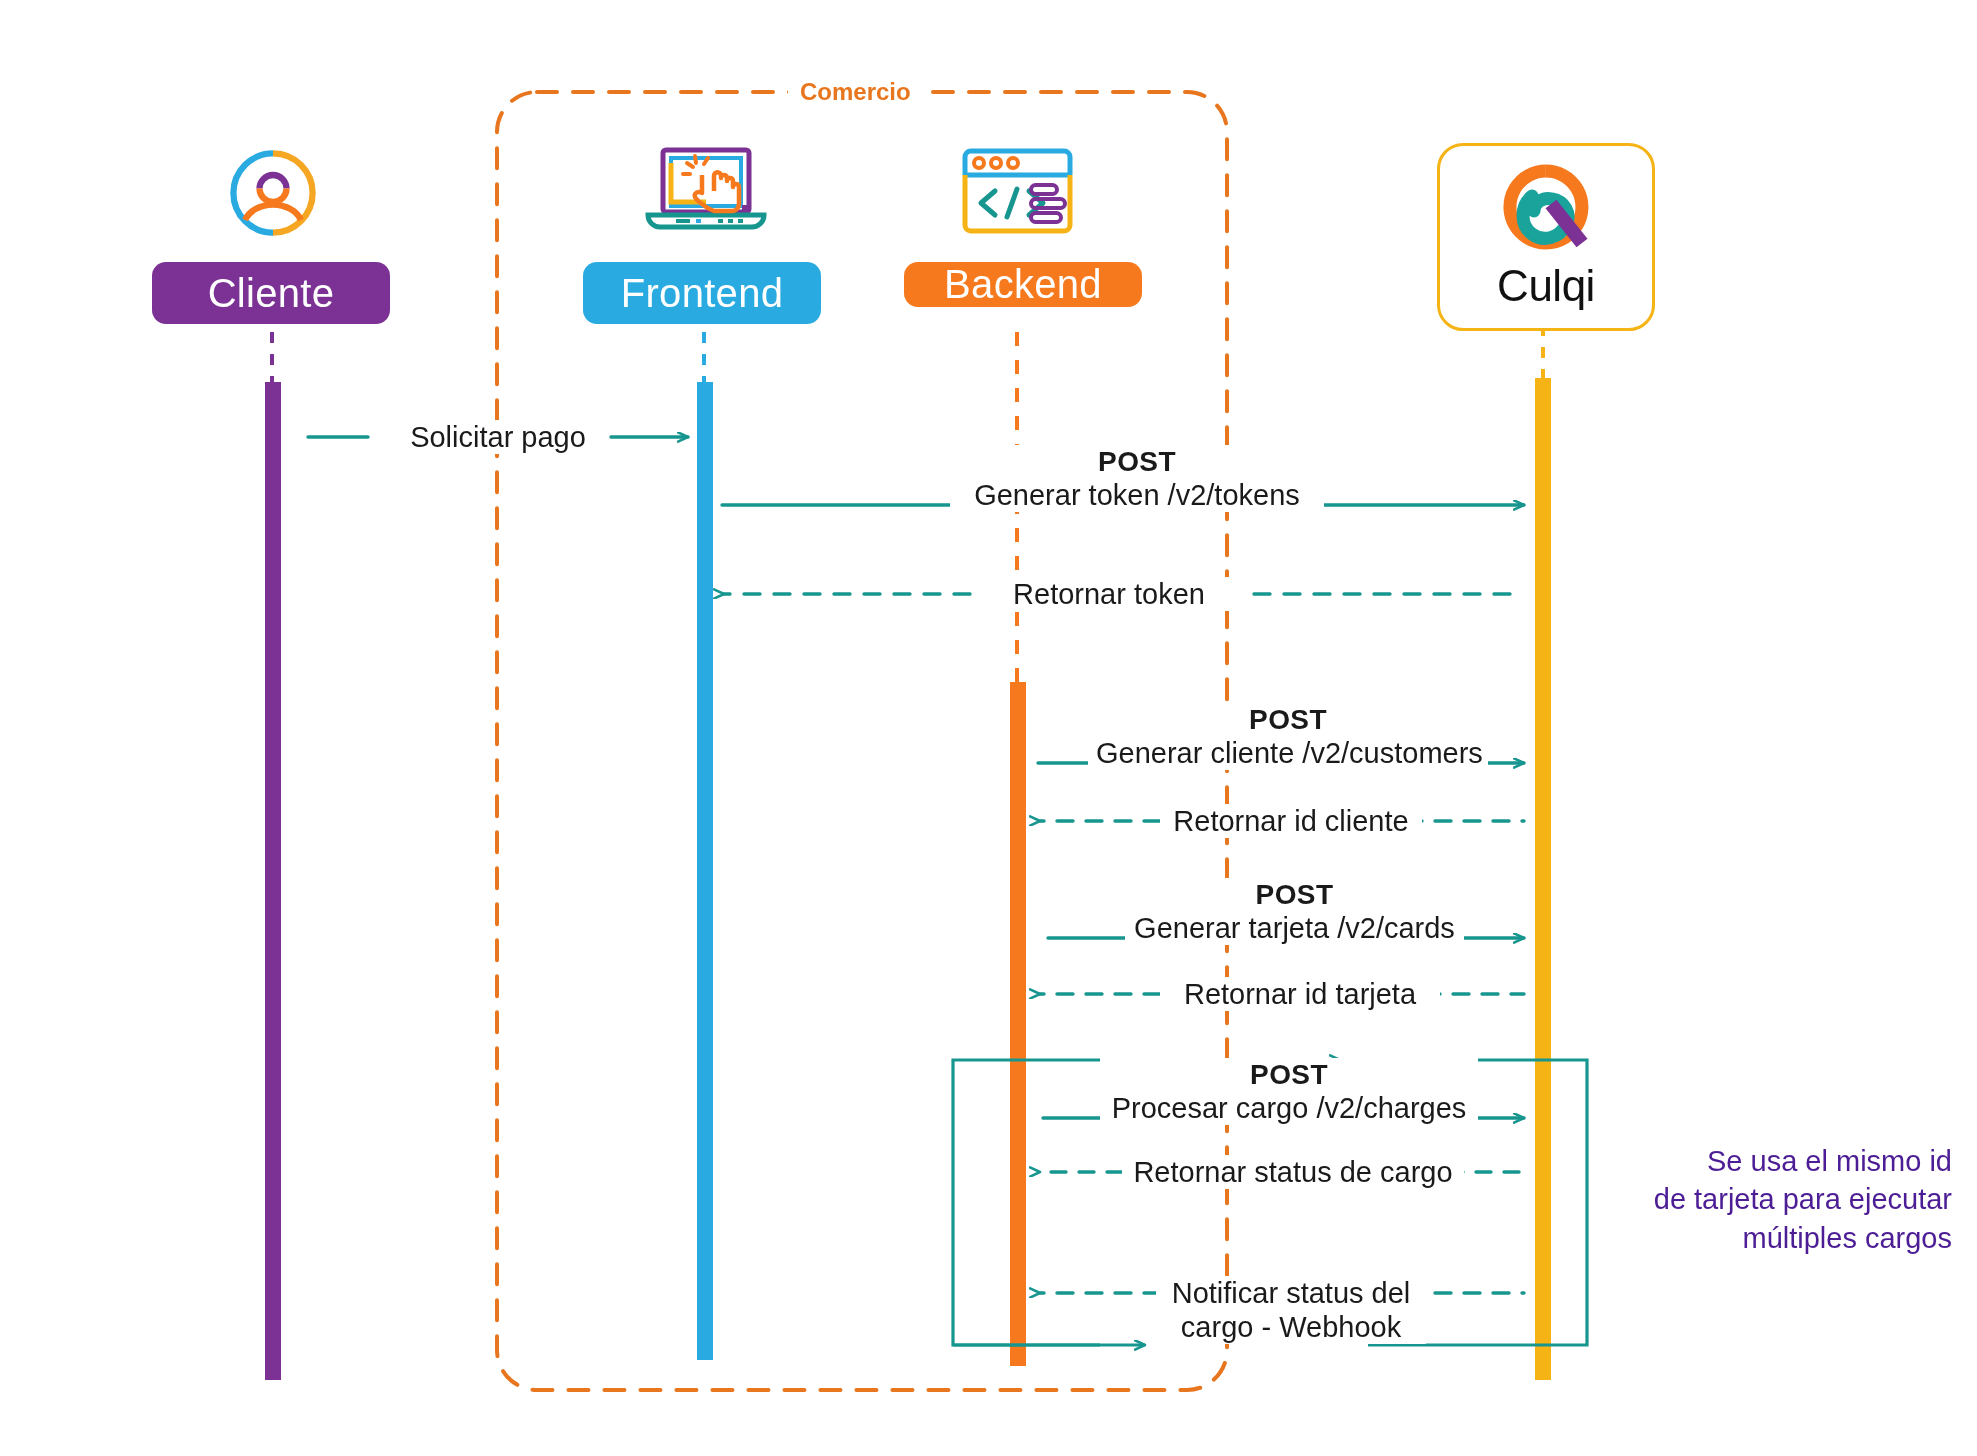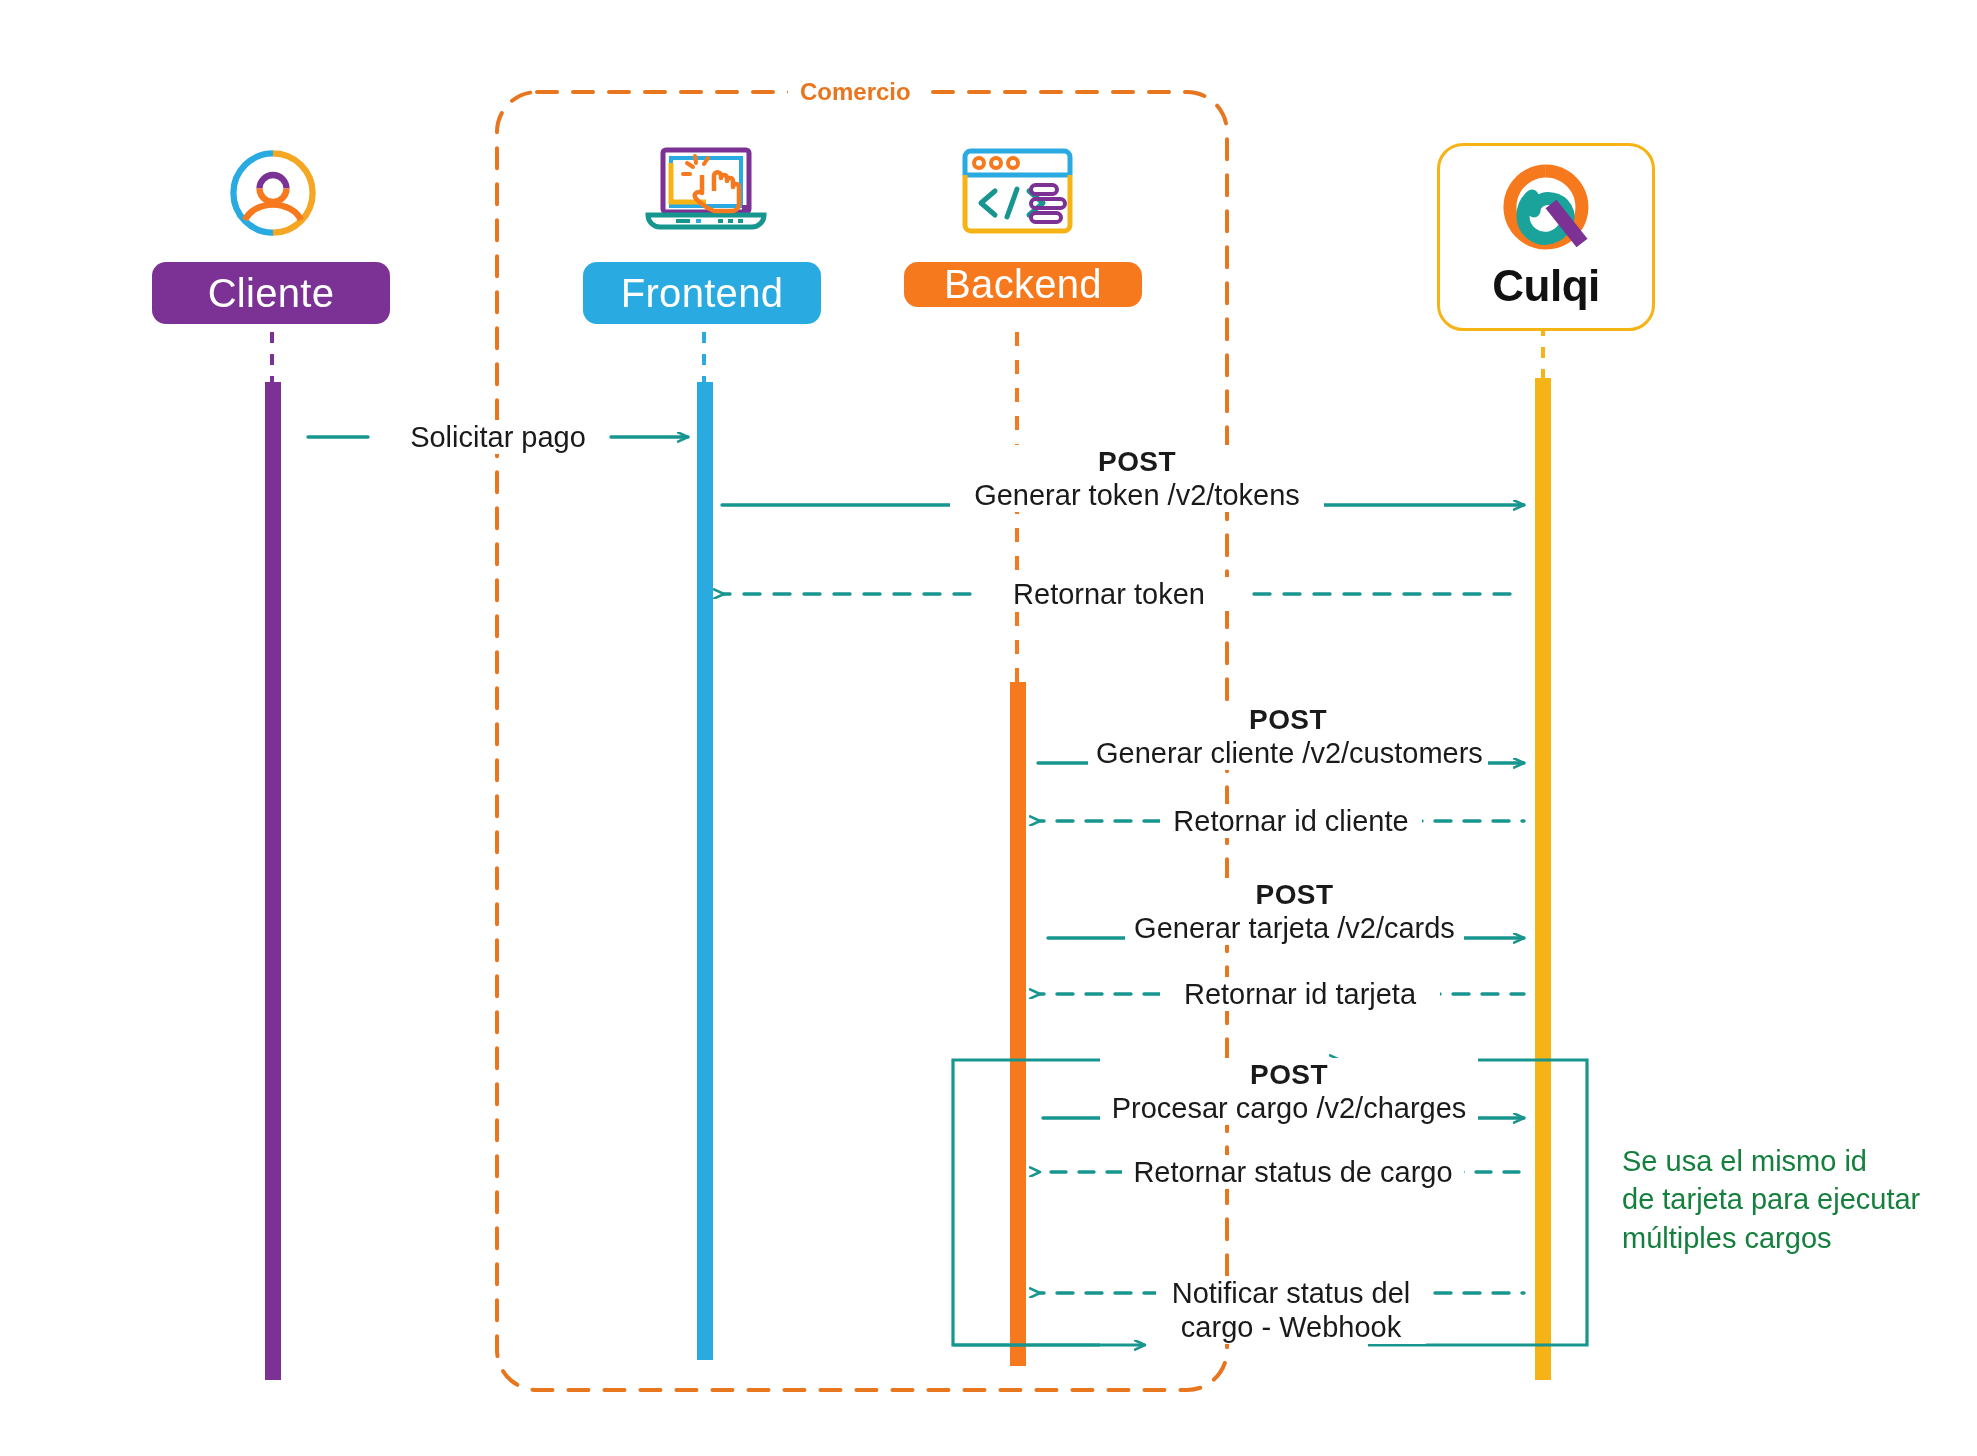--- a/index.html
+++ b/index.html
@@ -46,21 +46,21 @@
     border: 3px solid #F5B315;
     border-radius: 26px;
     background: #ffffff;
     display: flex;
     flex-direction: column;
     align-items: center;
     justify-content: center;
   }
   .culqi-word {
     font-size: 44px;
-    font-weight: bold;
+    font-weight: normal;
     color: #111111;
     letter-spacing: -0.5px;
     margin-top: 2px;
   }
 
   
   .comercio-label {
     position: absolute;
     font-size: 24px;
     font-weight: bold;
@@ -86,22 +86,22 @@
     display: block;
     font-weight: bold;
     font-size: 28px;
     letter-spacing: 0.4px;
   }
 
   
   .note {
     position: absolute;
     font-size: 29px;
-    color: #15803d;
-    text-align: left;
+    color: #4c1d95;
+    text-align: right;
     line-height: 1.32;
   }
 
   
   .icon-wrap { position: absolute; }
 </style>
 </head>
 <body>
 
 <div id="canvas">

